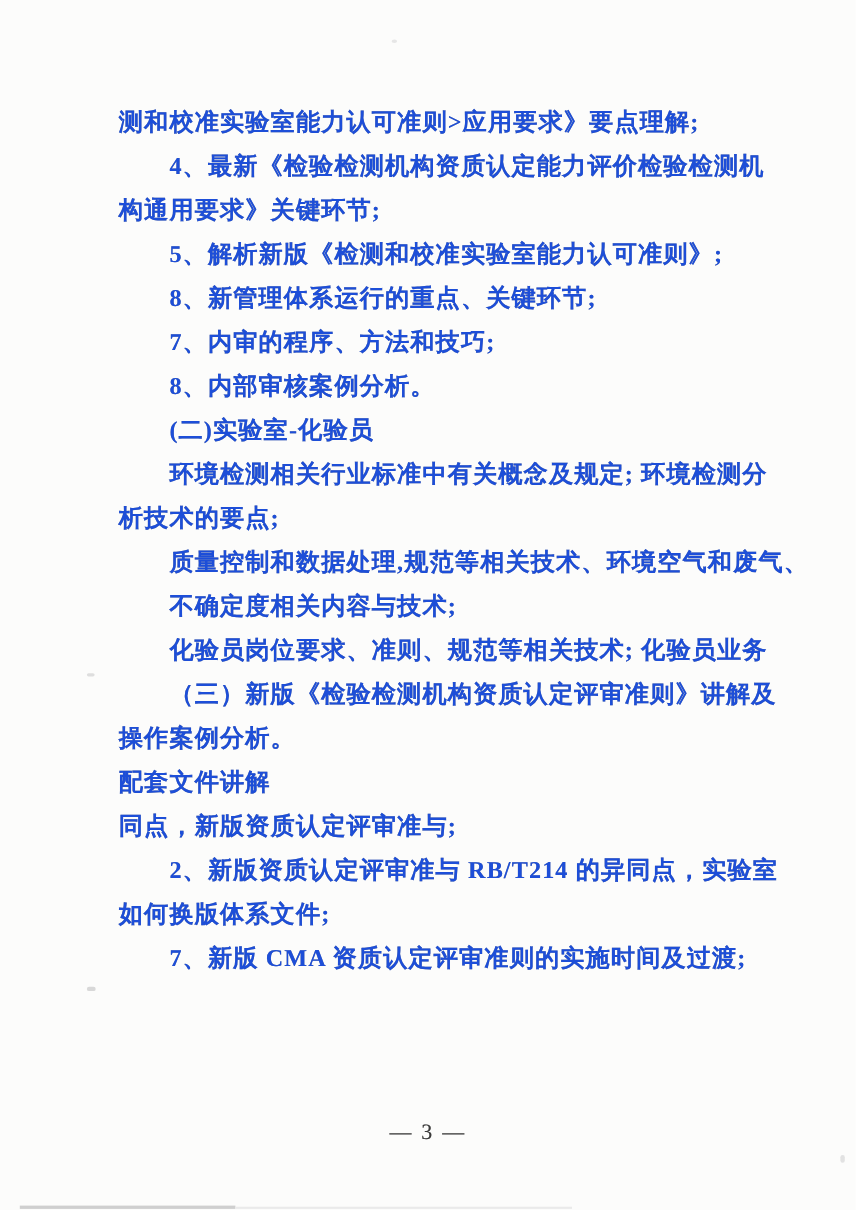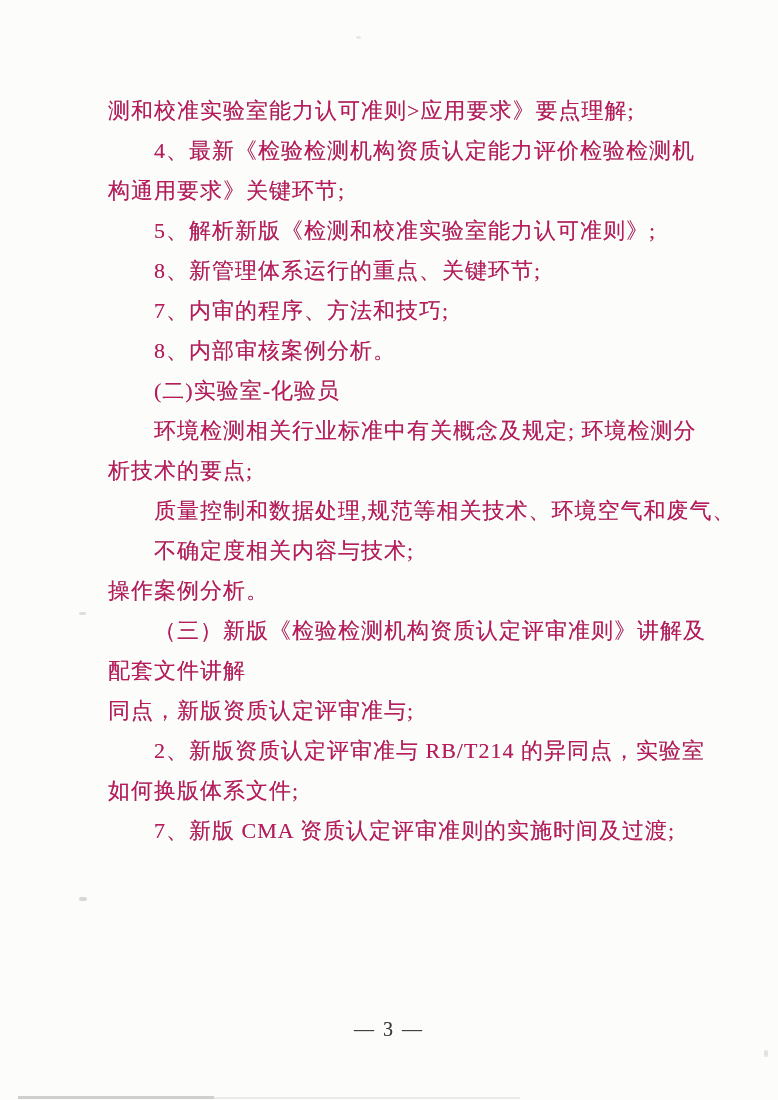--- a/index.html
+++ b/index.html
@@ -13,21 +13,22 @@
     height: 1100px;
     background: #fcfcfb;
     overflow: hidden;
     font-family: "Liberation Serif", "DejaVu Serif", serif;
   }
   .content {
     position: absolute;
     left: 108px;
     top: 91px;
     width: 600px;
-    color: #be185d;
+    color: #1d4ed8;
+    font-weight: bold;
   }
   .line {
     font-size: 22px;
     line-height: 40px;
     height: 40px;
     letter-spacing: 1px;
     white-space: pre;
     text-shadow: 0 0 0.5px rgba(70,70,70,0.55);
   }
   .line.indent {
@@ -85,22 +86,23 @@
       <div class="line">构通用要求》关键环节;</div>
       <div class="line indent">5、解析新版《检测和校准实验室能力认可准则》;</div>
       <div class="line indent">8、新管理体系运行的重点、关键环节;</div>
       <div class="line indent">7、内审的程序、方法和技巧;</div>
       <div class="line indent">8、内部审核案例分析。</div>
       <div class="line indent">(二)实验室-化验员</div>
       <div class="line indent">环境检测相关行业标准中有关概念及规定; 环境检测分</div>
       <div class="line">析技术的要点;</div>
       <div class="line indent">质量控制和数据处理,规范等相关技术、环境空气和废气、</div>
       <div class="line indent">不确定度相关内容与技术;</div>
+      <div class="line indent">化验员岗位要求、准则、规范等相关技术; 化验员业务</div>
+      <div class="line indent">（三）新版《检验检测机构资质认定评审准则》讲解及</div>
       <div class="line">操作案例分析。</div>
-      <div class="line indent">（三）新版《检验检测机构资质认定评审准则》讲解及</div>
       <div class="line">配套文件讲解</div>
       <div class="line">同点，新版资质认定评审准与;</div>
       <div class="line indent">2、新版资质认定评审准与 RB/T214 的异同点，实验室</div>
       <div class="line">如何换版体系文件;</div>
       <div class="line indent">7、新版 CMA 资质认定评审准则的实施时间及过渡;</div>
     </div>
 
   <div class="footer">— 3 —</div>
 
   <div class="artifact speck-top"></div>

